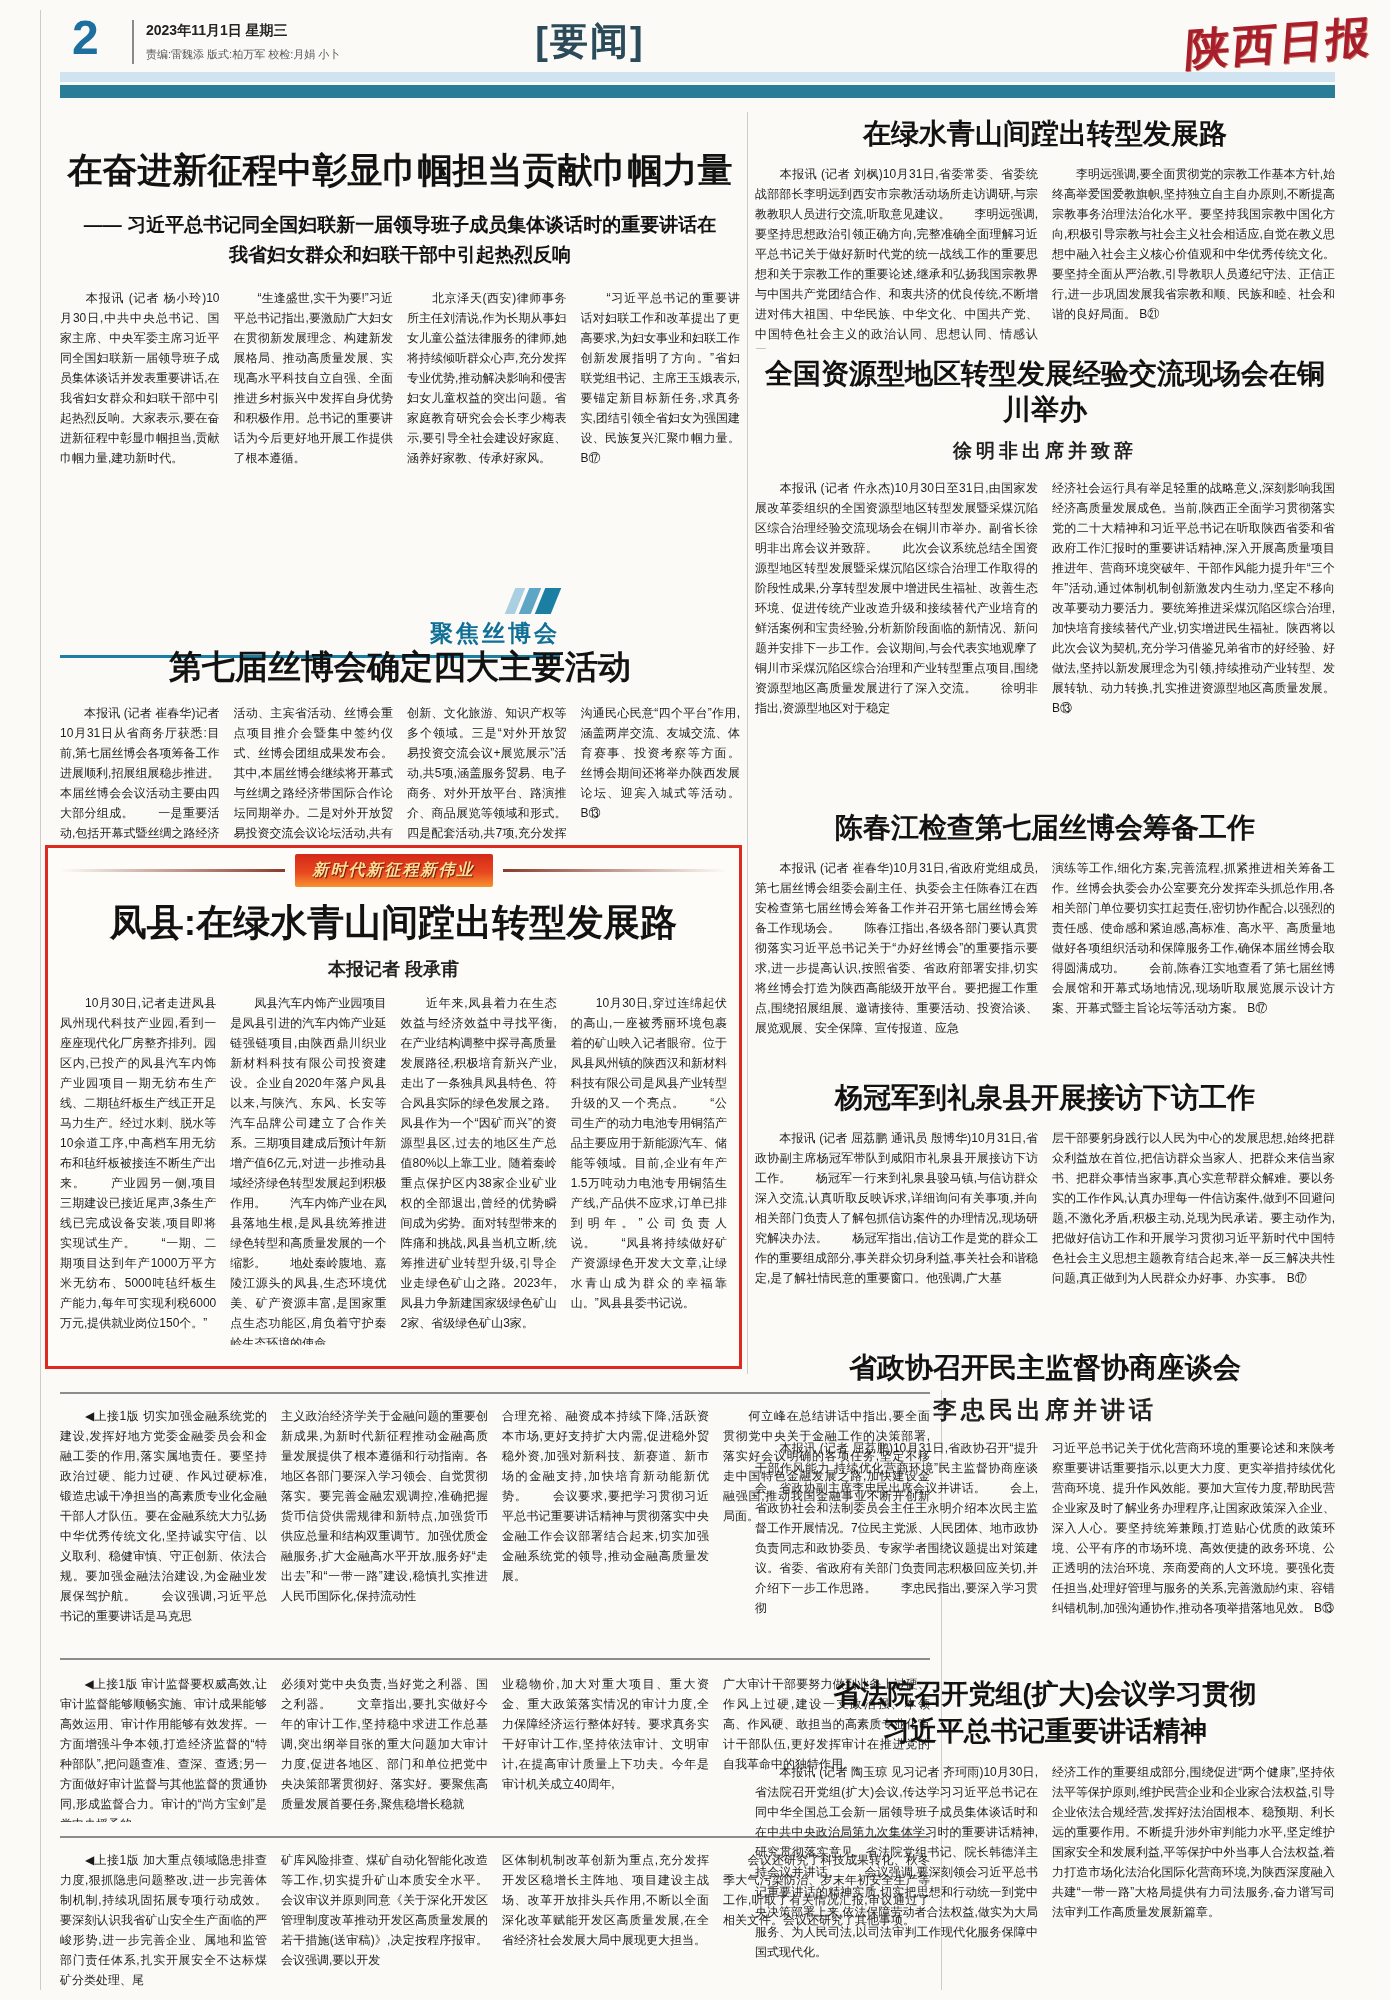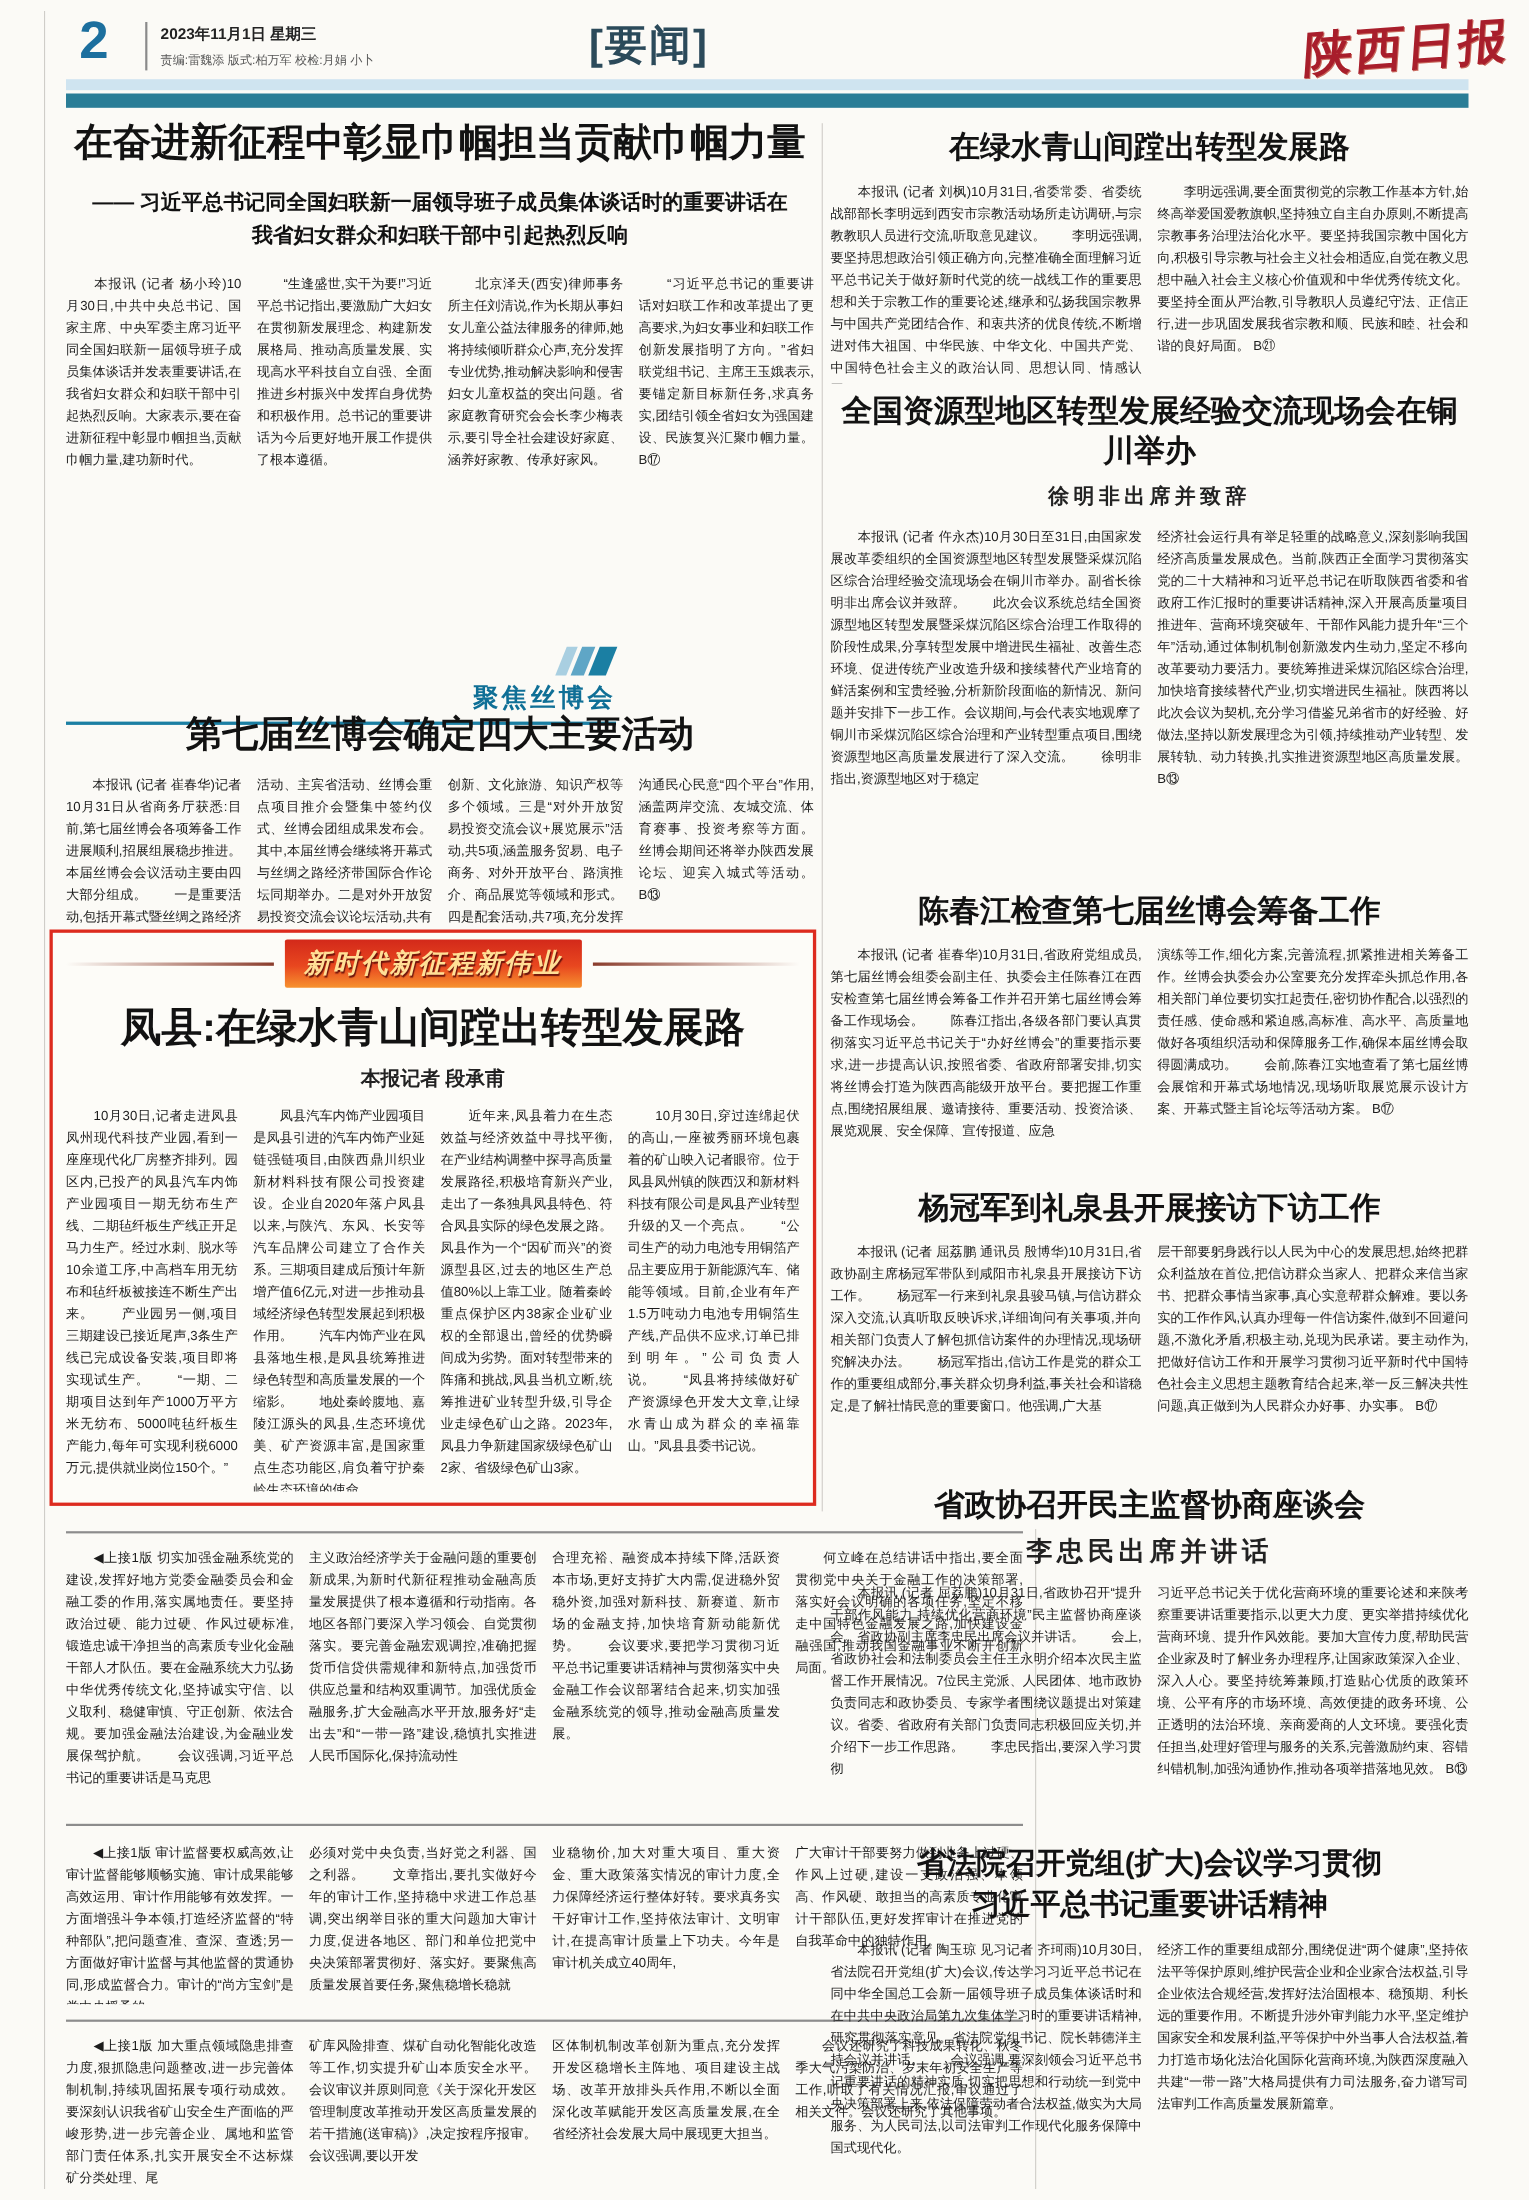--- a/index.html
+++ b/index.html
@@ -25,21 +25,21 @@
   .fp{display:inline-block;height:26px;transform:skewX(-22deg);margin-right:4px;}
   .fp1{width:10px;background:#a9cfe1;}
   .fp2{width:12px;background:#5fa6c6;}
   .fp3{width:16px;background:#1b7fa3;}
   .focus-label{font-size:23px;font-weight:900;color:#0f6f96;margin-left:10px;letter-spacing:3px;}
   .redbox{border:3px solid #dd2b1f;background:#fdfcf8;}
   .banner-row{display:flex;align-items:center;gap:10px;margin-top:6px;}
   .banner-line-l{height:3px;flex:1;background:linear-gradient(to right,rgba(130,60,40,0),#8a3c2c);}
   .banner-line-r{height:3px;flex:1;background:linear-gradient(to left,rgba(130,60,40,0),#8a3c2c);}
   .banner{background:linear-gradient(180deg,#d3291a 0%,#e8471f 55%,#f7922f 100%);
-          color:#ffdf96;font-style:italic;font-weight:900;font-size:24px;letter-spacing:2px;
+          color:#ffdf96;font-style:italic;font-weight:900;font-size:16px;letter-spacing:2px;
           padding:6px 18px;text-shadow:1px 1px 1px #6e150c;border-radius:2px;}
   .byline{font-size:18px;font-weight:700;text-align:center;color:#222;}
   .rtitle{font-size:28px;line-height:36px;}
 </style>
 </head>
 <body>
 
 <div class="page">
 
   <div class="abs hairline" style="left:40px;top:10px;width:1px;height:1980px;"></div>
@@ -55,21 +55,21 @@
   <div class="abs section-title" style="left:430px;top:16px;width:320px;text-align:center;">[要闻]</div>
   <div class="abs masthead" style="left:1185px;top:14px;">陕西日报</div>
 
   <div class="abs band-light" style="left:60px;top:72px;width:1275px;height:10px;"></div>
   <div class="abs band-teal" style="left:60px;top:85px;width:1275px;height:13px;"></div>
 
   <div class="abs hairline" style="left:747px;top:112px;width:1px;height:1262px;"></div>
   <div class="abs hairline" style="left:941px;top:1390px;width:1px;height:600px;"></div>
 
   <div class="abs" style="left:60px;top:104px;width:680px;">
-    <div class="headline" style="font-size:35px;line-height:52px;">在奋进新征程中彰显巾帼担当贡献巾帼力量</div>
+    <div class="headline" style="font-size:35px;line-height:52px;margin-top:40px;">在奋进新征程中彰显巾帼担当贡献巾帼力量</div>
     <div style="font-size:19px;line-height:30px;font-weight:700;text-align:center;margin:14px 20px 0;color:#111;">—— 习近平总书记同全国妇联新一届领导班子成员集体谈话时的重要讲话在我省妇女群众和妇联干部中引起热烈反响</div>
     <div class="body-cols" style="margin-top:18px;height:222px;">
       <div class="bcol">　　本报讯 (记者 杨小玲)10月30日,中共中央总书记、国家主席、中央军委主席习近平同全国妇联新一届领导班子成员集体谈话并发表重要讲话,在我省妇女群众和妇联干部中引起热烈反响。大家表示,要在奋进新征程中彰显巾帼担当,贡献巾帼力量,建功新时代。</div>
       <div class="bcol">　　“生逢盛世,实干为要!”习近平总书记指出,要激励广大妇女在贯彻新发展理念、构建新发展格局、推动高质量发展、实现高水平科技自立自强、全面推进乡村振兴中发挥自身优势和积极作用。总书记的重要讲话为今后更好地开展工作提供了根本遵循。</div>
       <div class="bcol">　　北京泽天(西安)律师事务所主任刘清说,作为长期从事妇女儿童公益法律服务的律师,她将持续倾听群众心声,充分发挥专业优势,推动解决影响和侵害妇女儿童权益的突出问题。省家庭教育研究会会长李少梅表示,要引导全社会建设好家庭、涵养好家教、传承好家风。</div>
       <div class="bcol">　　“习近平总书记的重要讲话对妇联工作和改革提出了更高要求,为妇女事业和妇联工作创新发展指明了方向。”省妇联党组书记、主席王玉娥表示,要锚定新目标新任务,求真务实,团结引领全省妇女为强国建设、民族复兴汇聚巾帼力量。 B⑰</div>
     </div>
   </div>
 
   <div class="abs focus-row" style="left:60px;top:588px;width:500px;flex-direction:column;">

